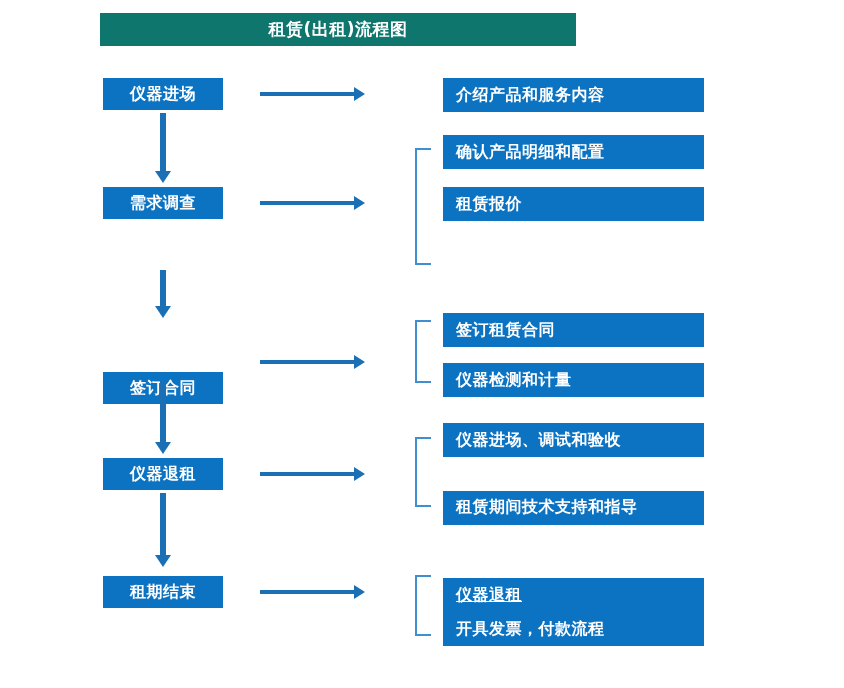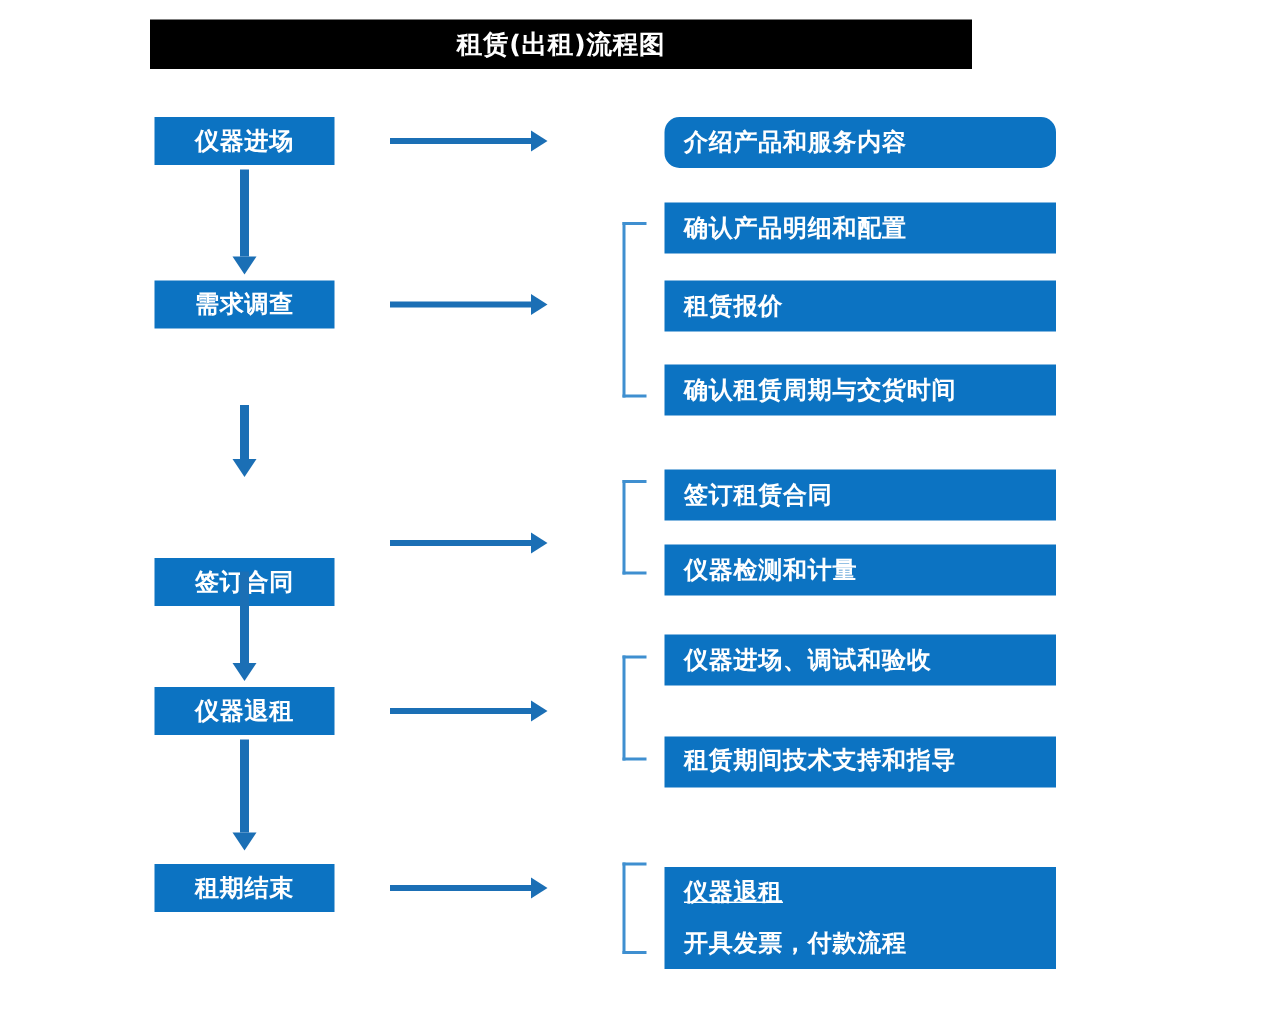--- a/index.html
+++ b/index.html
@@ -15,23 +15,23 @@
     width: 844px;
     height: 688px;
     background: #ffffff;
   }
 
   
   .title-bar {
     position: absolute;
     left: 100px;
     top: 13px;
-    width: 548px;
+    width: 476px;
     height: 33px;
-    background: #000000;
+    background: #0f766e;
     color: #ffffff;
     display: flex;
     align-items: center;
     justify-content: center;
     font-size: 17px;
     font-weight: bold;
     letter-spacing: 0.5px;
   }
 
   
@@ -121,39 +121,38 @@
 
   <div class="title-bar">租赁(出租)流程图</div>
 
   <div class="box box-left" style="left:103px; top:78px;">仪器进场</div>
 
   <div class="h-arrow" style="left:260px; top:87px; width:105px;">
     <div class="shaft" style="width:94px;"></div>
     <div class="head" style="left:94px;"></div>
   </div>
 
-  <div class="box box-right" style="left:443px; top:78px;border-radius:10px;">介绍产品和服务内容</div>
+  <div class="box box-right" style="left:443px; top:78px;">介绍产品和服务内容</div>
 
   <div class="v-arrow" style="left:155px; top:113px; height:70px;">
     <div class="shaft" style="height:58px;"></div>
     <div class="head"></div>
   </div>
 
   <div class="box box-left" style="left:103px; top:187px;text-align:right;">需求调查</div>
 
   <div class="h-arrow" style="left:260px; top:196px; width:105px;">
     <div class="shaft" style="width:94px;"></div>
     <div class="head" style="left:94px;"></div>
   </div>
 
   <div class="bracket" style="left:415px; top:148px; height:117px;"></div>
 
   <div class="box box-right" style="left:443px; top:135px;">确认产品明细和配置</div>
   <div class="box box-right" style="left:443px; top:187px;text-align:center;">租赁报价</div>
-  <div class="box box-right" style="left:443px; top:243px;">确认租赁周期与交货时间</div>
 
   <div class="v-arrow" style="left:155px; top:270px; height:48px;">
     <div class="shaft" style="height:36px;"></div>
     <div class="head"></div>
   </div>
 
   <div class="box box-left" style="left:103px; top:332px;margin-top:40px;">签订合同</div>
 
   <div class="h-arrow" style="left:260px; top:355px; width:105px;">
     <div class="shaft" style="width:94px;"></div>

